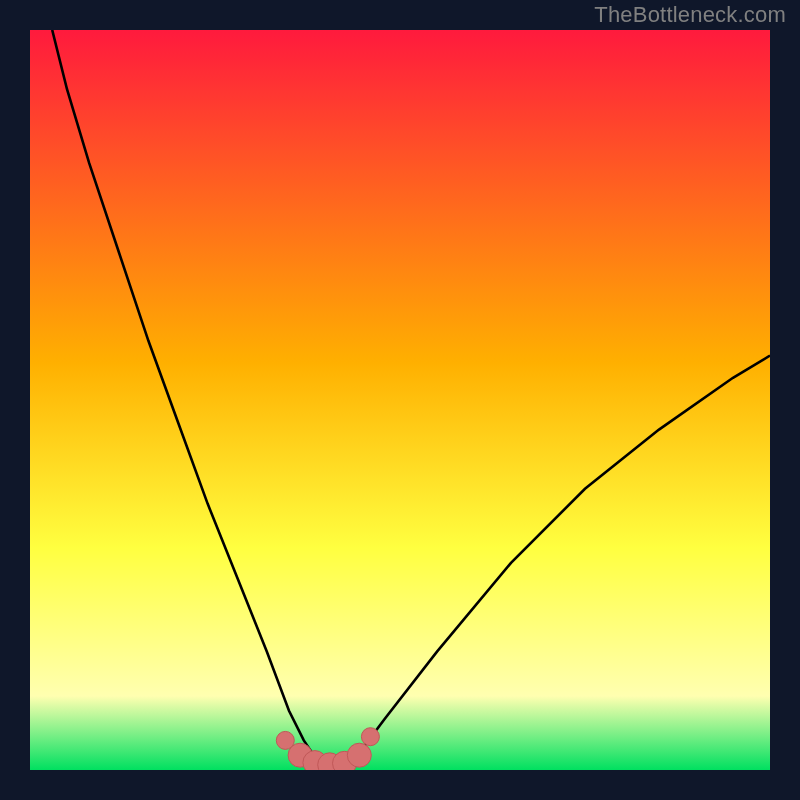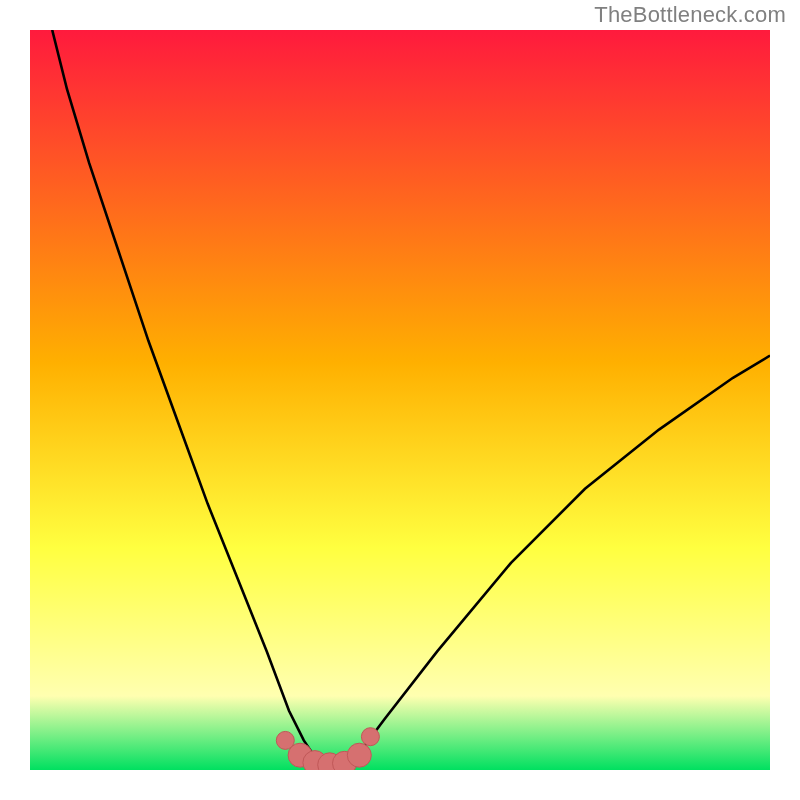--- a/index.html
+++ b/index.html
@@ -9,21 +9,21 @@
     height: 800px;
     background: #000;
     font-family: Arial, Helvetica, sans-serif;
   }
   .frame {
     position: absolute;
     left: 0;
     top: 0;
     width: 800px;
     height: 800px;
-    background: #ffffff;
+    background: #0f172a;
   }
   .watermark {
     position: absolute;
     top: 2px;
     right: 14px;
     color: #808080;
     font-size: 22px;
     font-weight: 500;
     letter-spacing: 0.2px;
     font-family: Arial, Helvetica, sans-serif;

